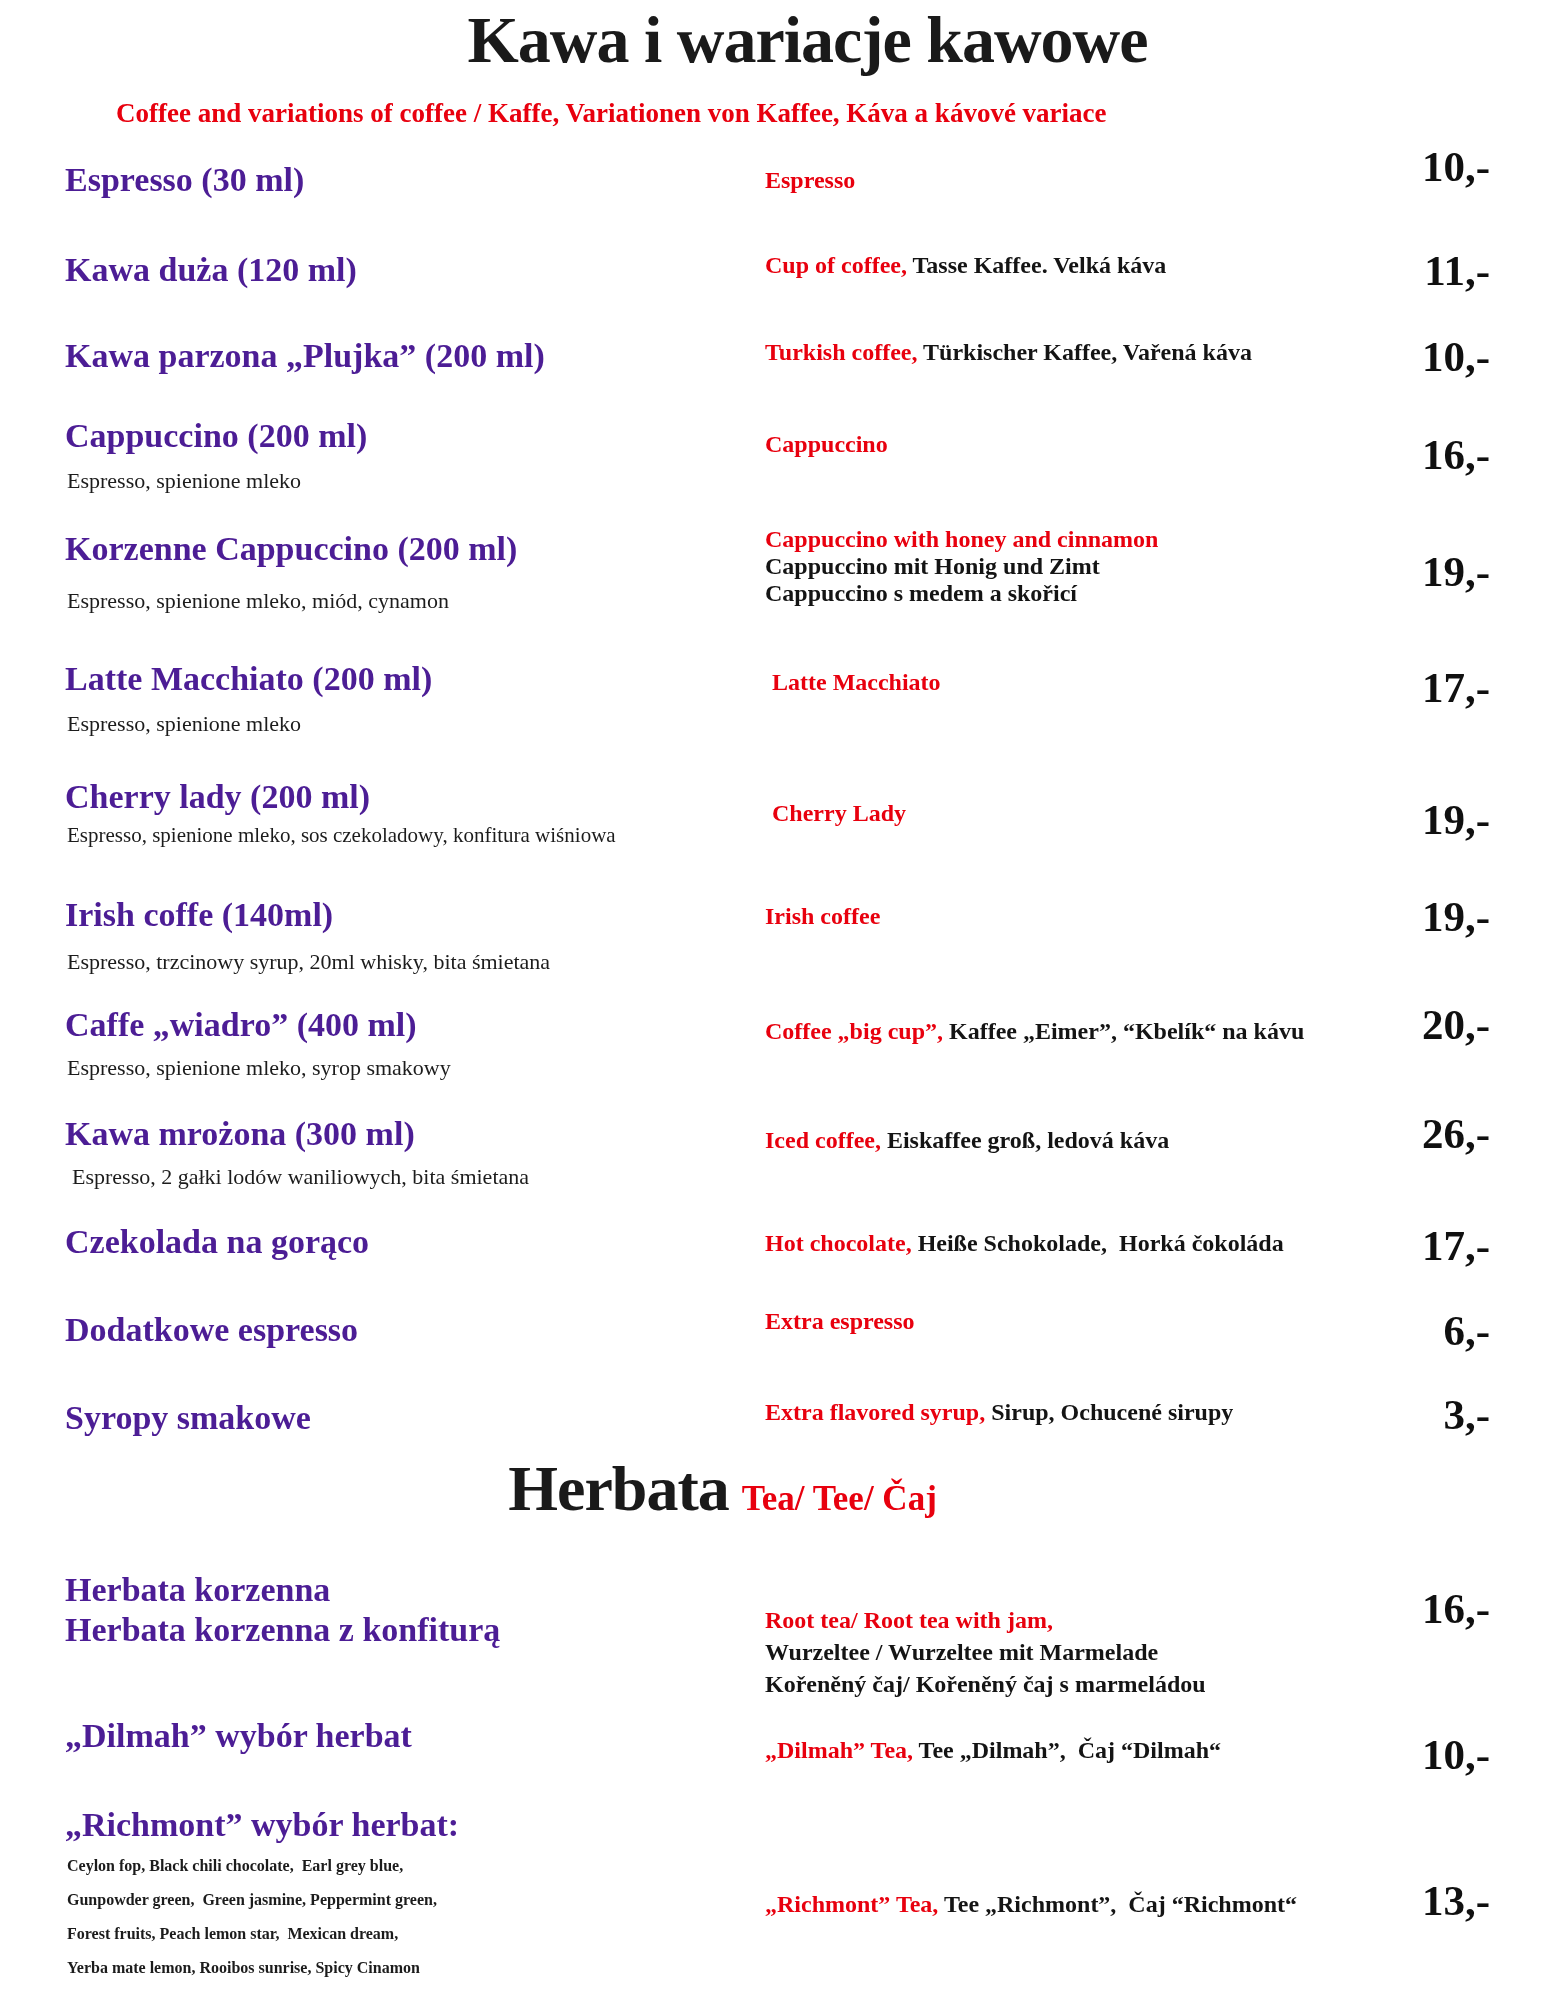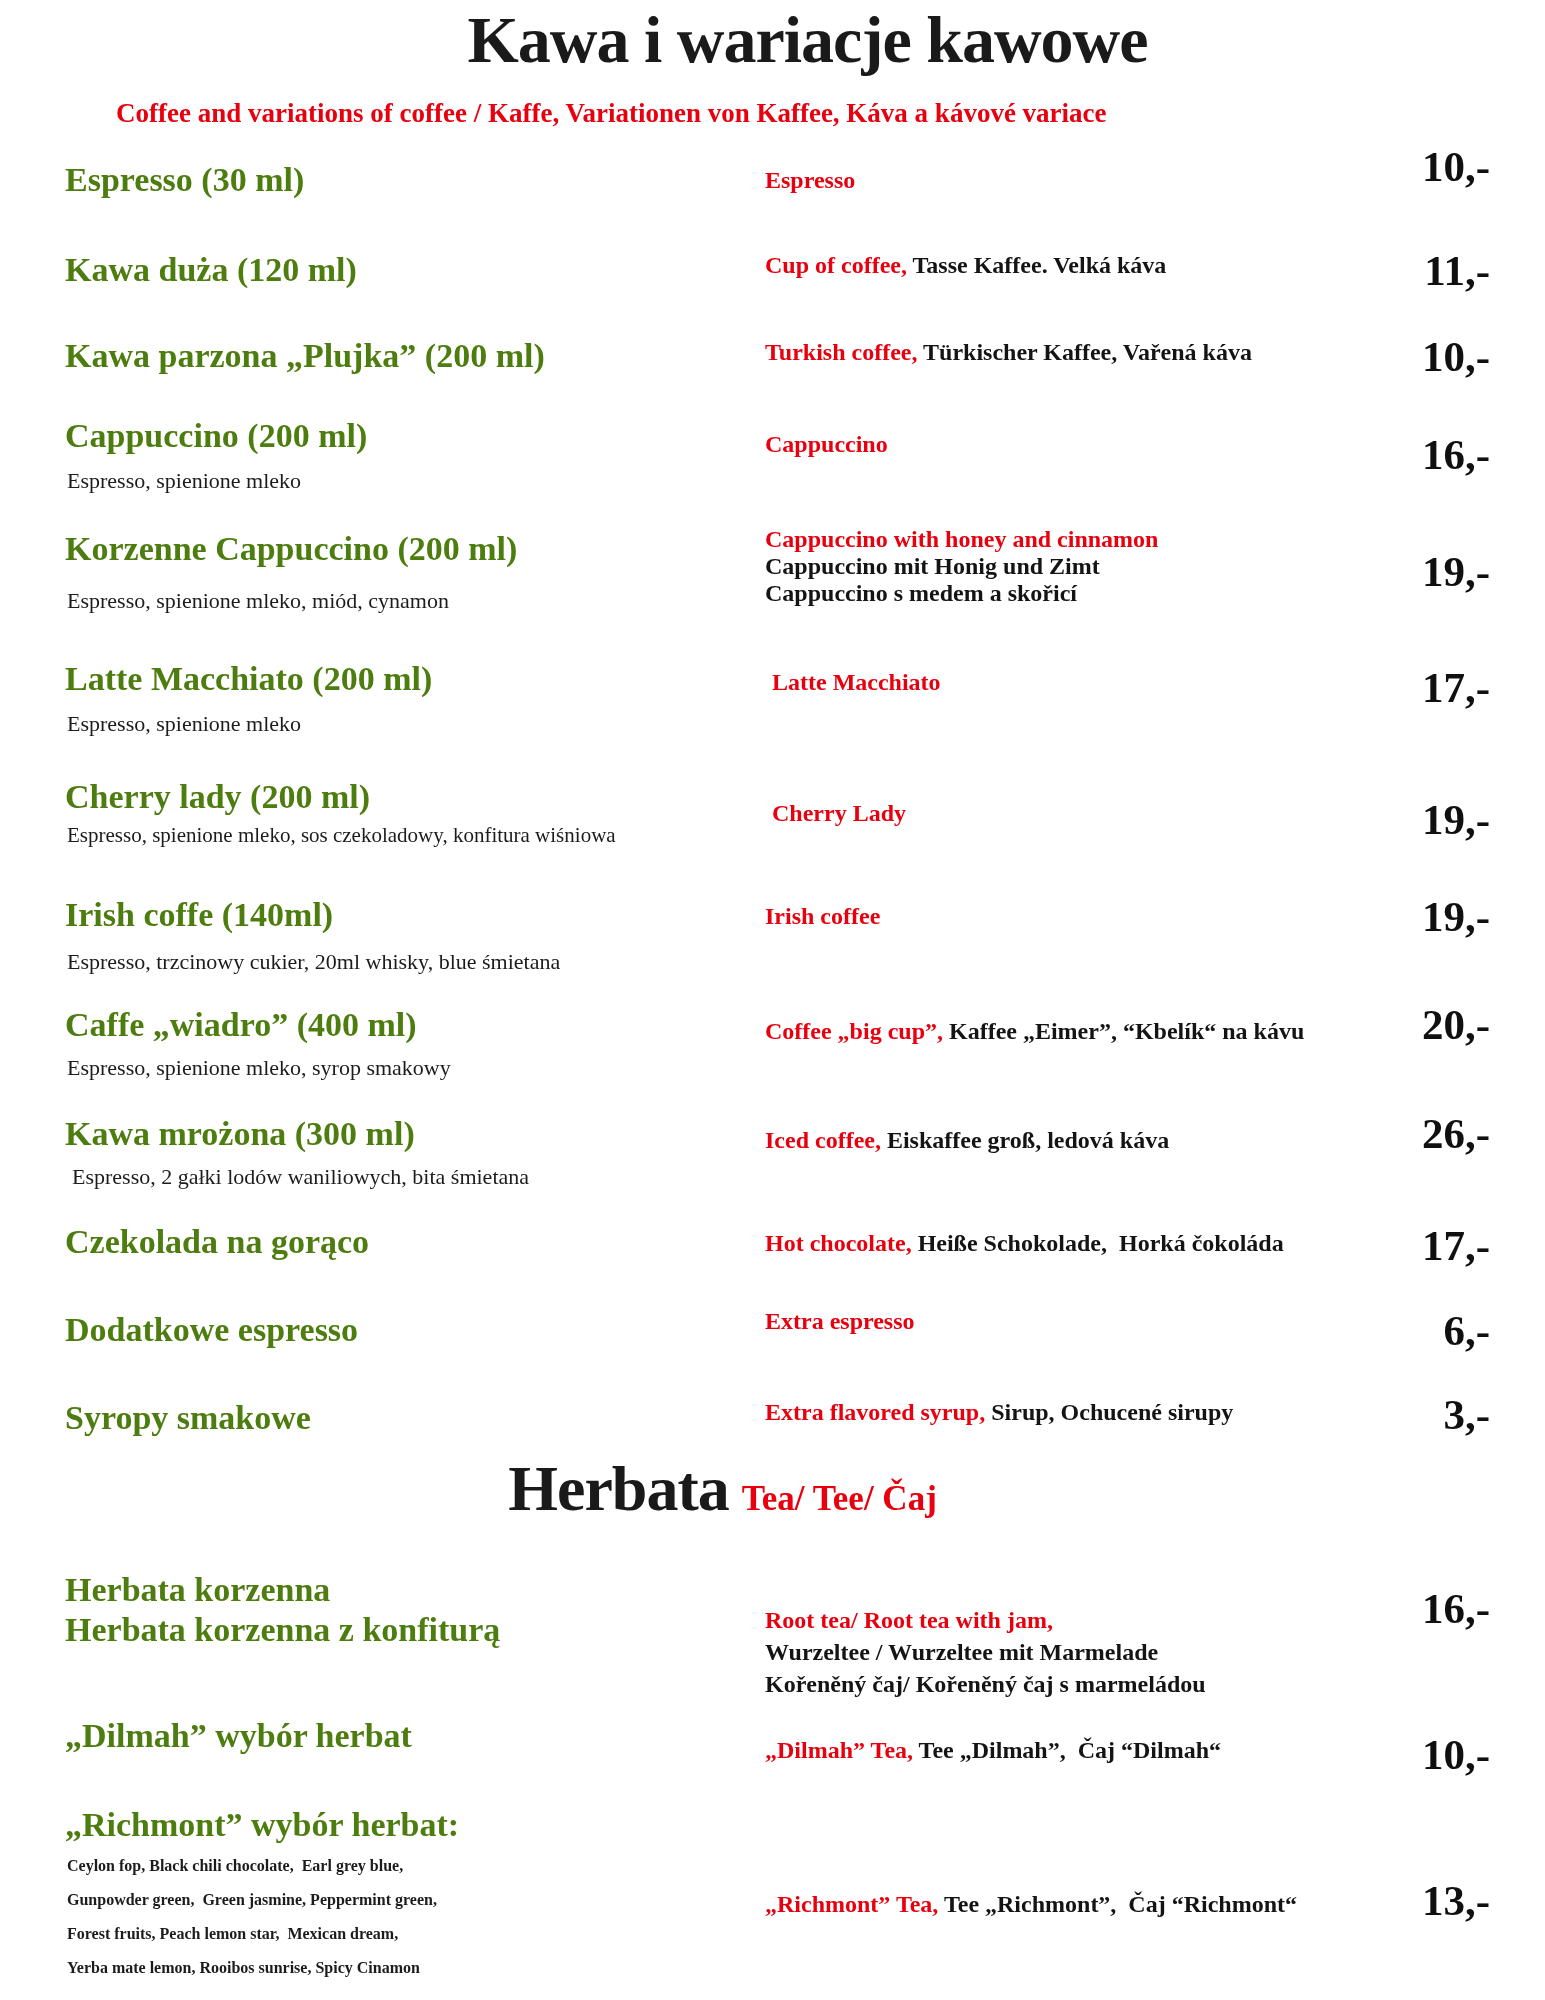--- a/index.html
+++ b/index.html
@@ -19,21 +19,21 @@
     font-size:66px; font-weight:bold; color:#1a1a1a;
     letter-spacing:-1px;
   }
   .menu-subtitle{
     position:absolute; top:98px; left:0; width:100%;
     box-sizing:border-box; padding-left:116px;
     font-size:27px; font-weight:bold; color:#e8000e;
   }
   .row-name{
     position:absolute; left:65px;
-    font-size:34px; font-weight:bold; color:#4d7c0f;
+    font-size:34px; font-weight:bold; color:#4c1d95;
     white-space:pre; line-height:40px;
   }
   .row-desc{
     position:absolute; left:67px;
     font-size:22px; font-weight:normal; color:#1c1c1c;
     white-space:pre; line-height:34px;
   }
   .row-desc.bold{font-weight:bold; font-size:16px;}
   .row-trans{
     position:absolute; left:765px;
@@ -109,21 +109,21 @@
 
   <div>
     <div class="row-name" style="top:777px">Cherry lady (200 ml)</div>
     <div class="row-desc" style="top:818px;font-size:21px">Espresso, spienione mleko, sos czekoladowy, konfitura wiśniowa</div>
     <div class="row-trans" style="top:800px;left:772px"><span class="red">Cherry Lady</span></div>
     <div class="row-price" style="top:795px">19,-</div>
   </div>
 
   <div>
     <div class="row-name" style="top:895px">Irish coffe (140ml)</div>
-    <div class="row-desc" style="top:945px">Espresso, trzcinowy cukier, 20ml whisky, blue śmietana</div>
+    <div class="row-desc" style="top:945px">Espresso, trzcinowy syrup, 20ml whisky, bita śmietana</div>
     <div class="row-trans" style="top:903px"><span class="red">Irish coffee</span></div>
     <div class="row-price" style="top:892px">19,-</div>
   </div>
 
   <div>
     <div class="row-name" style="top:1005px">Caffe „wiadro” (400 ml)</div>
     <div class="row-desc" style="top:1051px">Espresso, spienione mleko, syrop smakowy</div>
     <div class="row-trans" style="top:1018px"><span class="red">Coffee „big cup”,</span><span> Kaffee „Eimer”, “Kbelík“ na kávu</span></div>
     <div class="row-price" style="top:1000px">20,-</div>
   </div>

